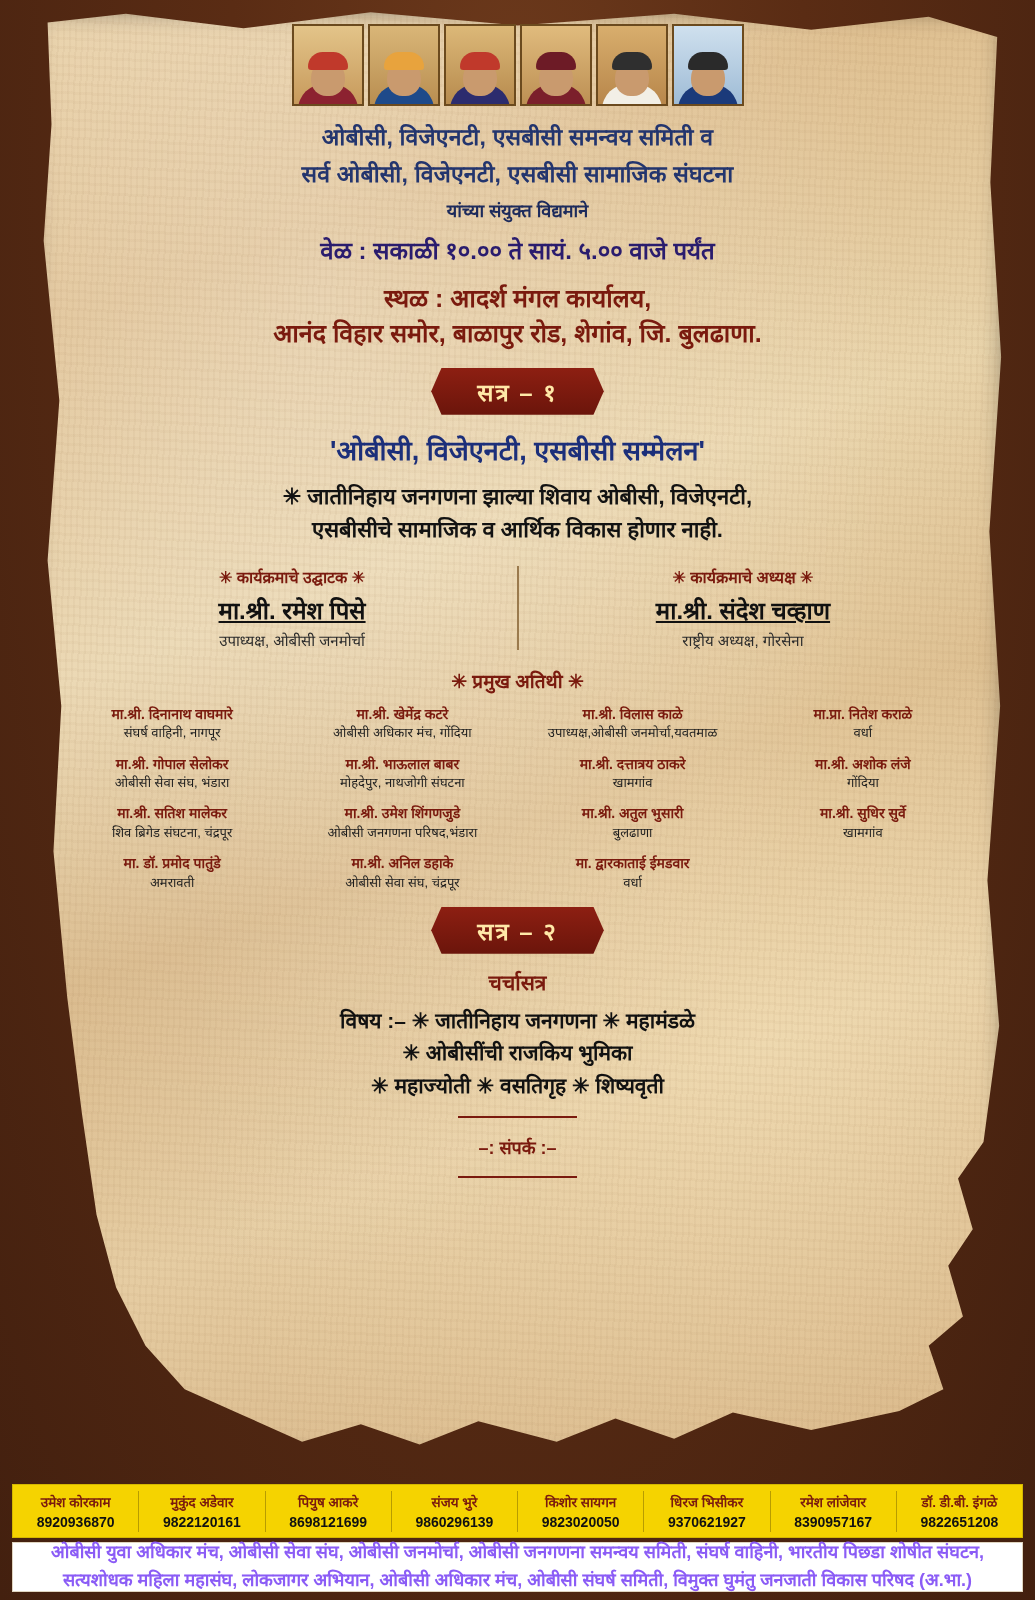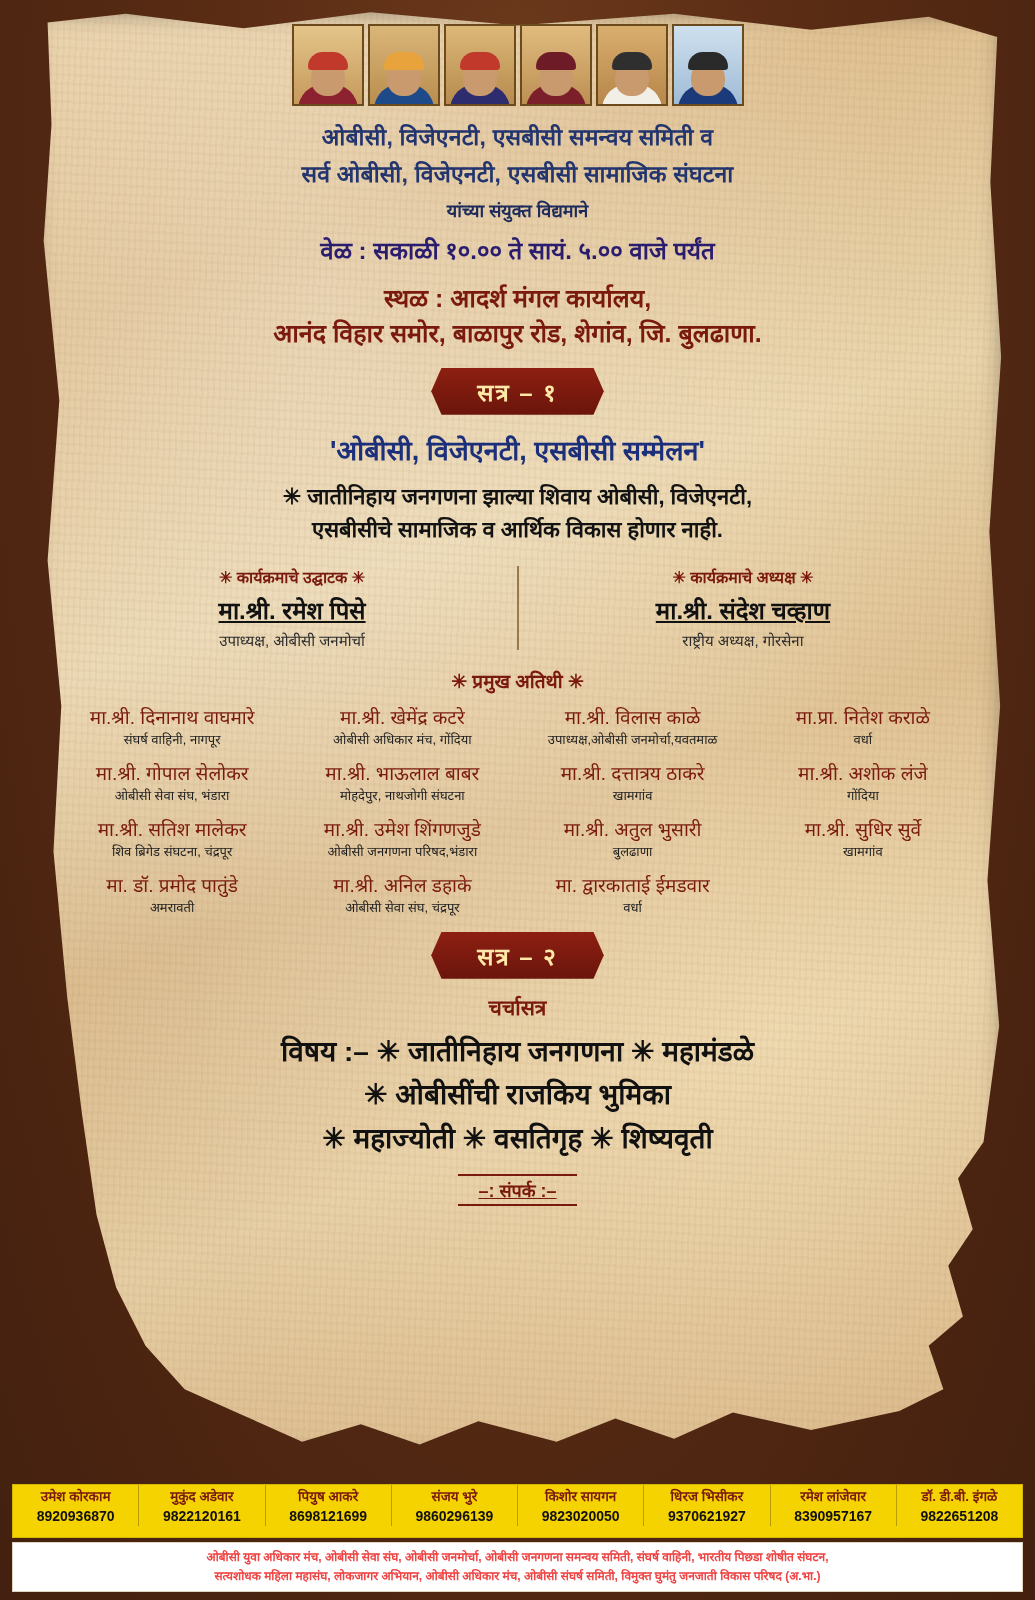--- a/index.html
+++ b/index.html
@@ -93,47 +93,47 @@
   .role{width:46%;padding:0 14px;}
   .role + .role{border-left:2px solid #9a7a4d;}
   .role-label{font-size:16px;font-weight:bold;color:#7a1a0e;}
   .role-name{font-size:24px;font-weight:bold;color:#111;margin-top:5px;text-decoration:underline;}
   .role-sub{font-size:15px;color:#2b2b2b;margin-top:4px;}
   .guests-head{font-size:19px;font-weight:bold;color:#7a1a0e;margin-top:18px;}
   .guest-grid{
     display:grid;grid-template-columns:repeat(4,1fr);gap:14px 6px;margin-top:12px;
   }
   .guest{line-height:1.25;}
-  .g-name{font-size:19px;font-weight:normal;color:#7a1a0e;}
+  .g-name{font-size:14px;font-weight:bold;color:#7a1a0e;}
   .g-sub{font-size:13px;color:#1e1e1e;margin-top:2px;}
   .sub-head{font-size:21px;font-weight:bold;color:#7a1a0e;margin-top:14px;}
-  .topics{font-size:28px;font-weight:bold;color:#111;margin-top:9px;line-height:1.55;}
+  .topics{font-size:21px;font-weight:bold;color:#111;margin-top:9px;line-height:1.55;}
   .contact-tag{
-    display:inline-block;margin-top:14px;padding:2px 20px;
+    display:inline-block;margin-top:14px;padding:17px 20px;
     font-size:18px;font-weight:bold;color:#7a1a0e;
-    border-top:2px solid #7a1a0e;border-bottom:2px solid #7a1a0e;text-decoration:underline;
+    border-top:2px solid #7a1a0e;border-bottom:2px solid #7a1a0e;
   }
   
   .contacts{
     position:absolute;left:12px;right:12px;bottom:62px;height:52px;
-    background:#f5d300;display:flex;align-items:flex-start;
+    background:#f5d300;display:flex;align-items:center;
     border:1px solid #d4b800;
   }
   .cblock{
     flex:1;text-align:center;border-right:1px solid #b89c00;padding:2px 2px;
   }
   .cblock:last-child{border-right:none;}
   .cname{font-size:13.5px;font-weight:bold;color:#7a1a0e;}
   .cphone{font-size:14px;font-weight:bold;color:#111;margin-top:3px;}
   .footer{
     position:absolute;left:12px;right:12px;bottom:8px;height:48px;
     background:#ffffff;display:flex;flex-direction:column;
     align-items:center;justify-content:center;border:1px solid #e0d5c0;
   }
-  .fline{font-size:12px;font-weight:bold;color:#ef4444;line-height:1.55;}
+  .fline{font-size:18px;font-weight:bold;color:#8b5cf6;line-height:1.55;}
 </style>
 </head>
 <body>
 
 <div class="poster">
   <div class="parchment">
     <div class="grain"></div>
   </div>
 
   <div class="content">

